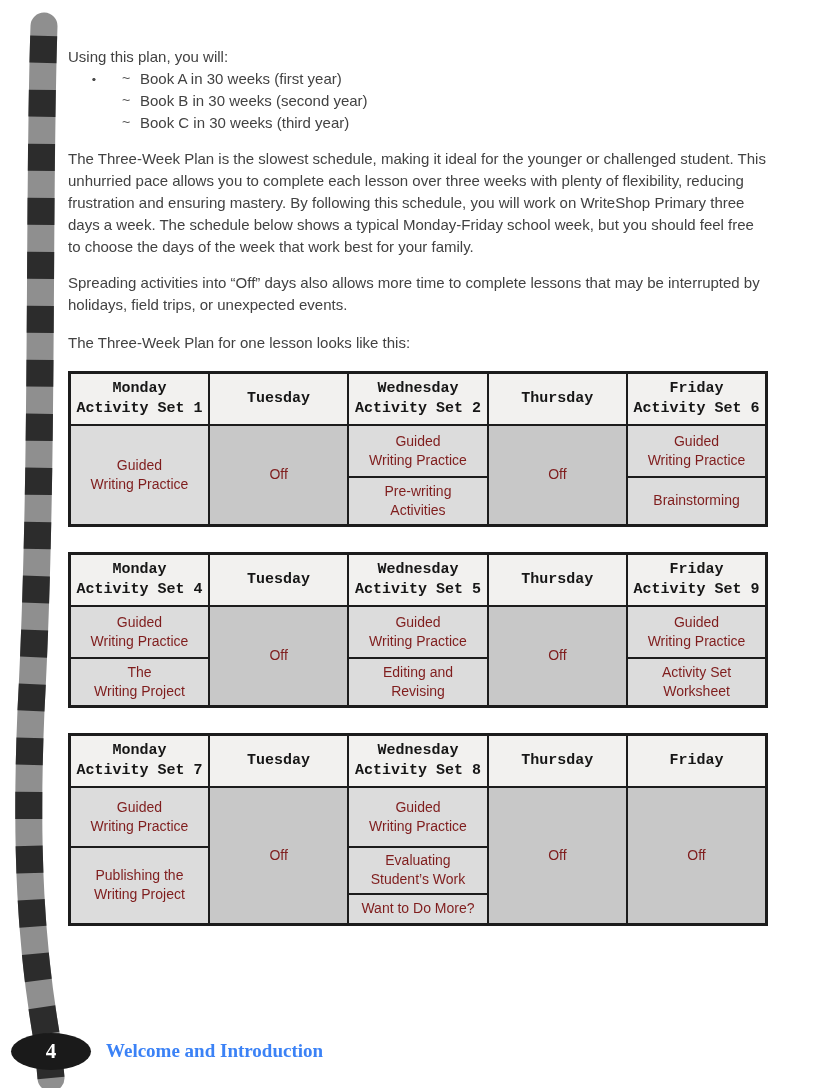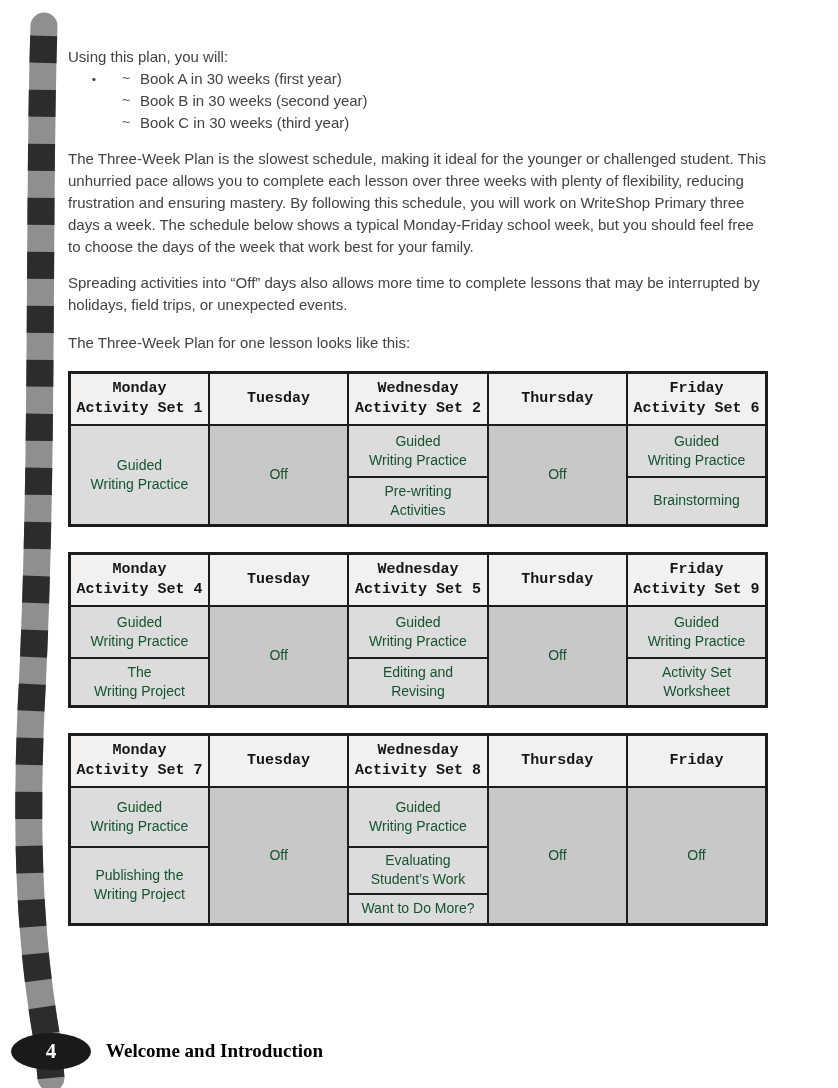--- a/index.html
+++ b/index.html
@@ -33,39 +33,39 @@
     table-layout:fixed;
     border:3px solid #1c1c1c;
   }
   table.plan:first-of-type { margin-top:17px; }
   .plan th, .plan td {
     border:2px solid #1c1c1c;
     text-align:center; vertical-align:middle; padding:0;
   }
   .plan thead tr { height:52px;font-family:Liberation Mono, monospace; }
   .plan th { background:#f2f1ef; color:#161616; font-size:15px; font-weight:bold; line-height:20px; }
-  .plan td { font-size:14px; color:#14532d; line-height:19px;margin-top:14px; }
+  .plan td { font-size:14px; color:#7f1d1d; line-height:19px;margin-top:14px; }
   .plan td.activity { background:#dcdcdc; }
   .plan td.off { background:#c8c8c8;text-align:center; }
   #t1 tbody tr:nth-child(1), #t2 tbody tr:nth-child(1) { height:52px; }
   #t1 tbody tr:nth-child(2), #t2 tbody tr:nth-child(2) { height:49px; }
   #t3 tbody tr:nth-child(1) { height:60px; }
   #t3 tbody tr:nth-child(2) { height:47px; }
   #t3 tbody tr:nth-child(3) { height:31px; }
 
   .footer-oval {
     position:absolute; left:11px; top:1033px; width:80px; height:37px;
     background:#1a1a1a; border-radius:50%;
     display:flex; align-items:center; justify-content:center;
     color:#ffffff; font-family:cursive; font-weight:bold; font-size:21px;
     z-index:3;
   }
   .footer-title {
     position:absolute; left:106px; top:1040px;
-    font-family:cursive; font-weight:bold; font-size:19px; color:#000000;
+    font-family:cursive; font-weight:bold; font-size:19px; color:#3b82f6;
     z-index:3;
   }
 </style>
 </head>
 <body>
 
 <div class="page">
 
   <svg class="spine-svg" width="120" height="1088" viewBox="0 0 120 1088" aria-hidden="true">
     <path d="M44,26 C38,200 44,470 31,710 C25,850 31,950 48,1045 L51,1078" fill="none" stroke="#8f8f8f" stroke-width="27" stroke-linecap="round"></path>

